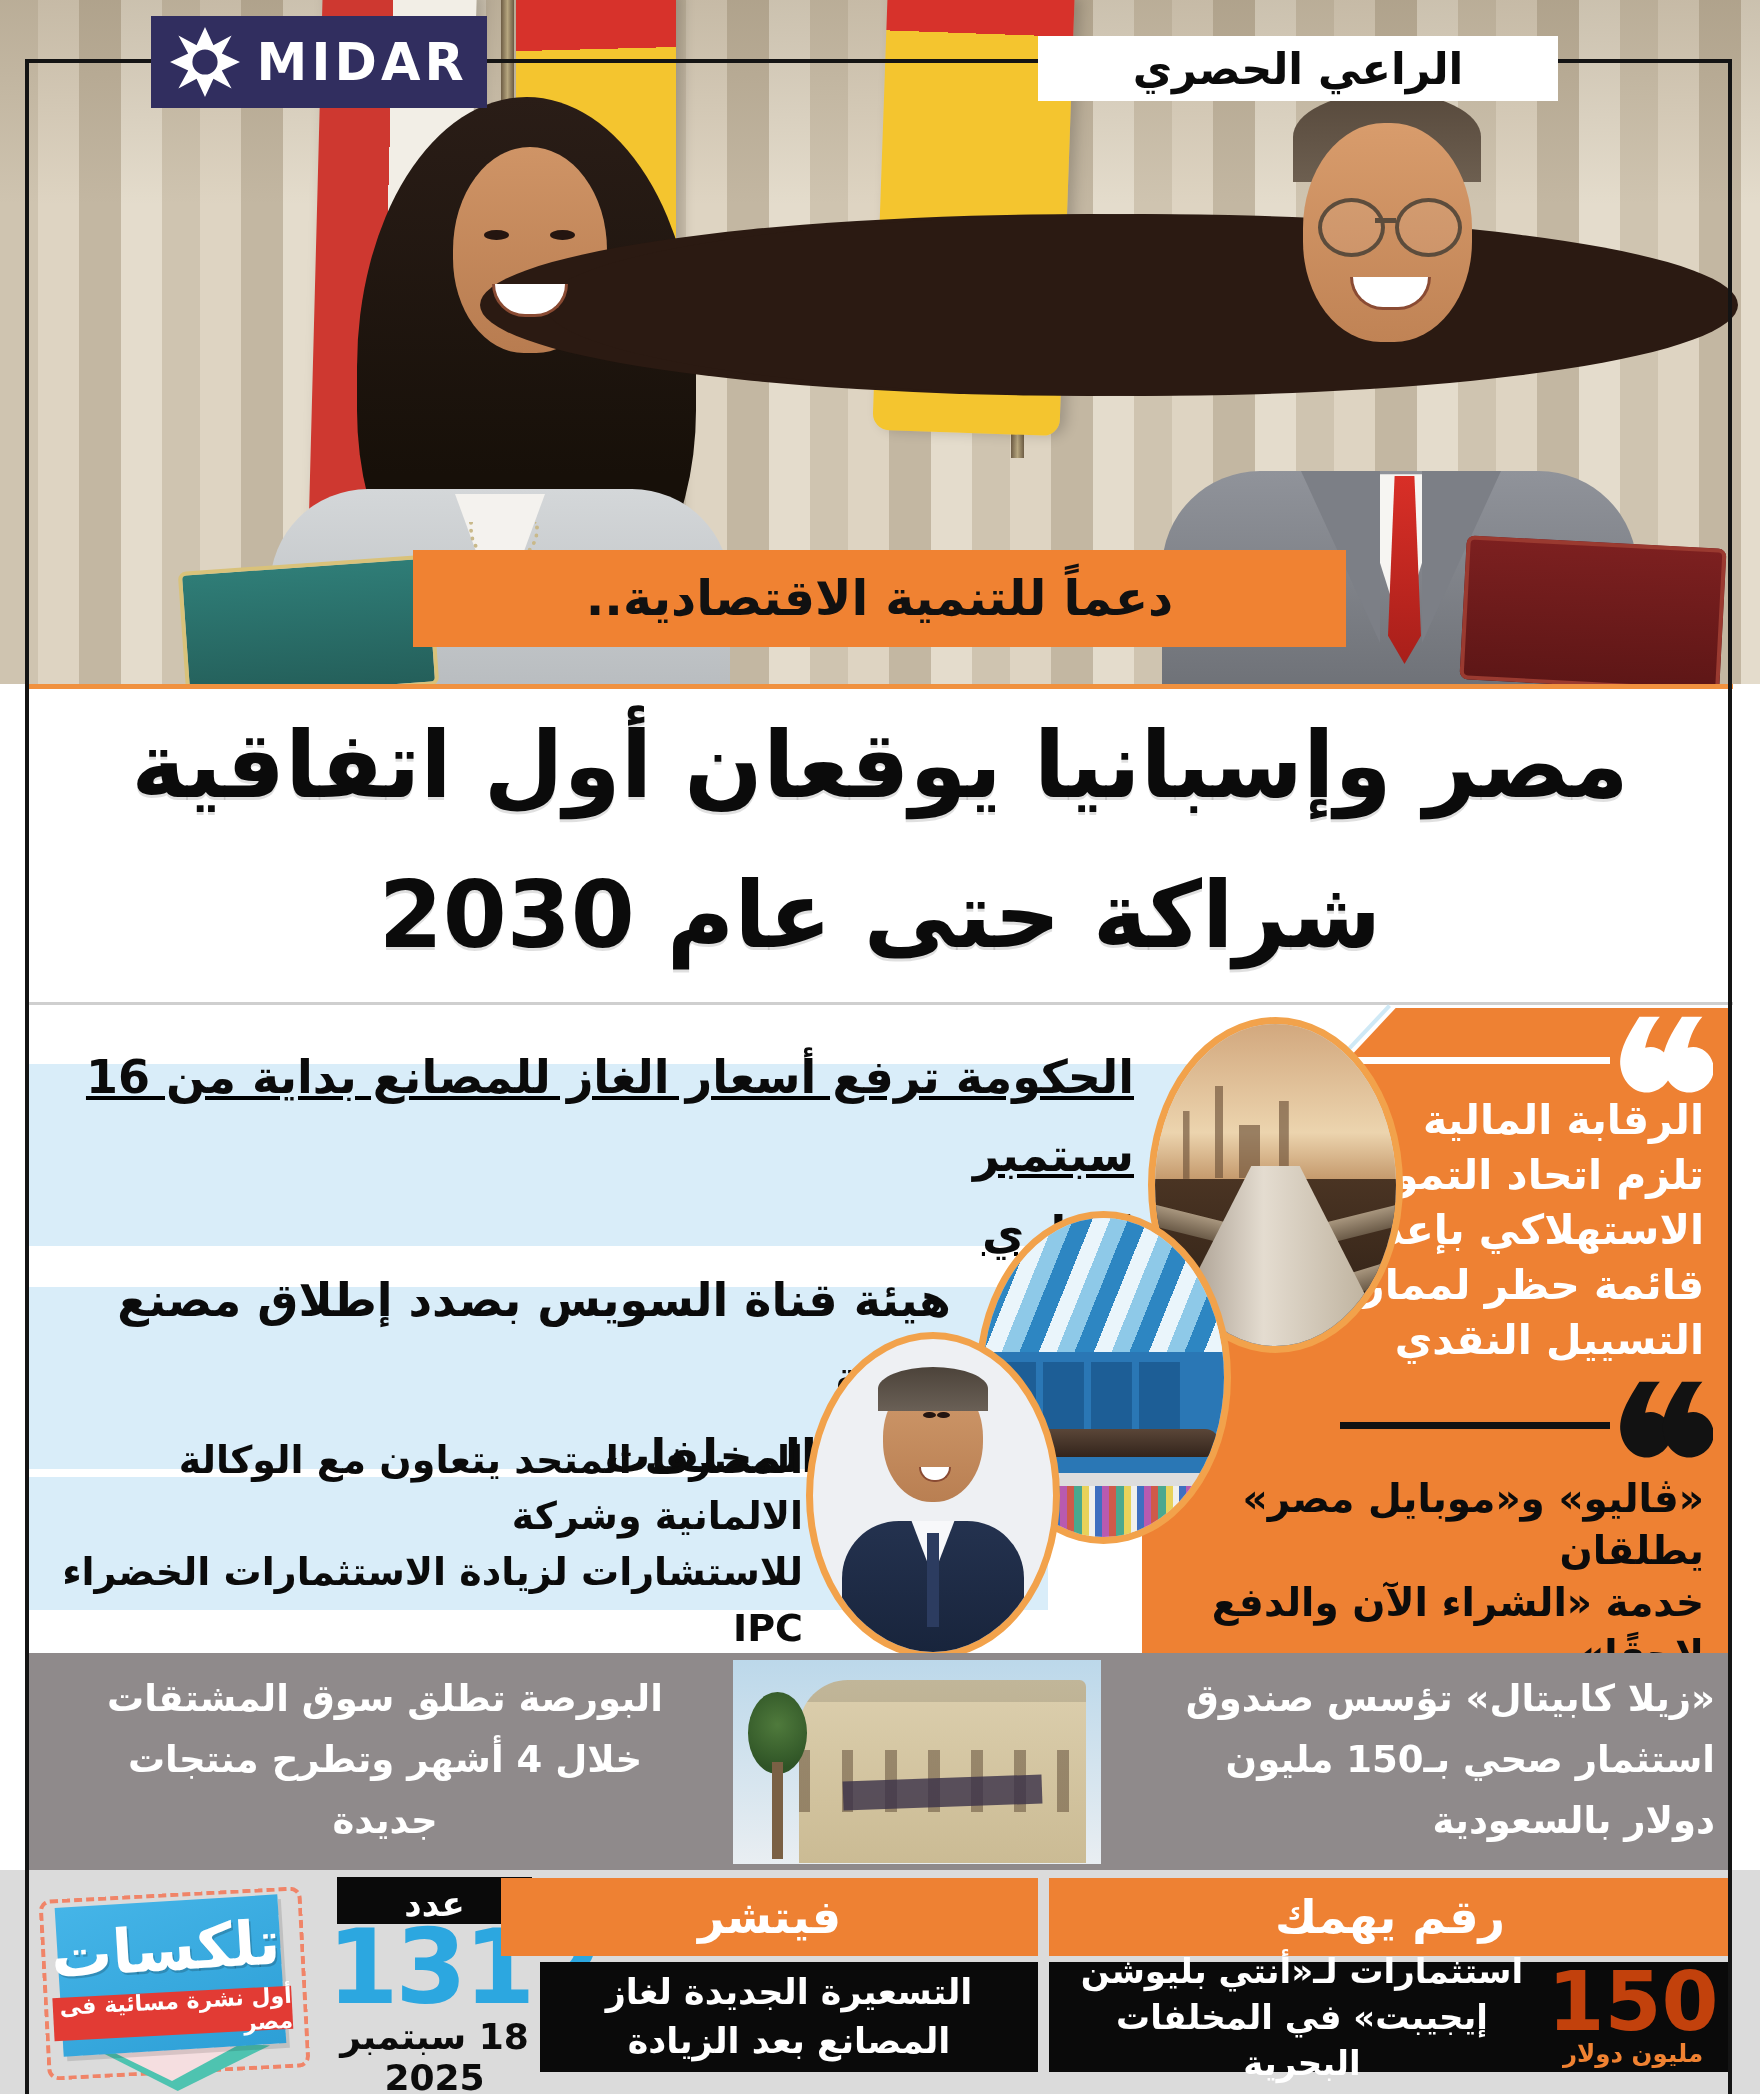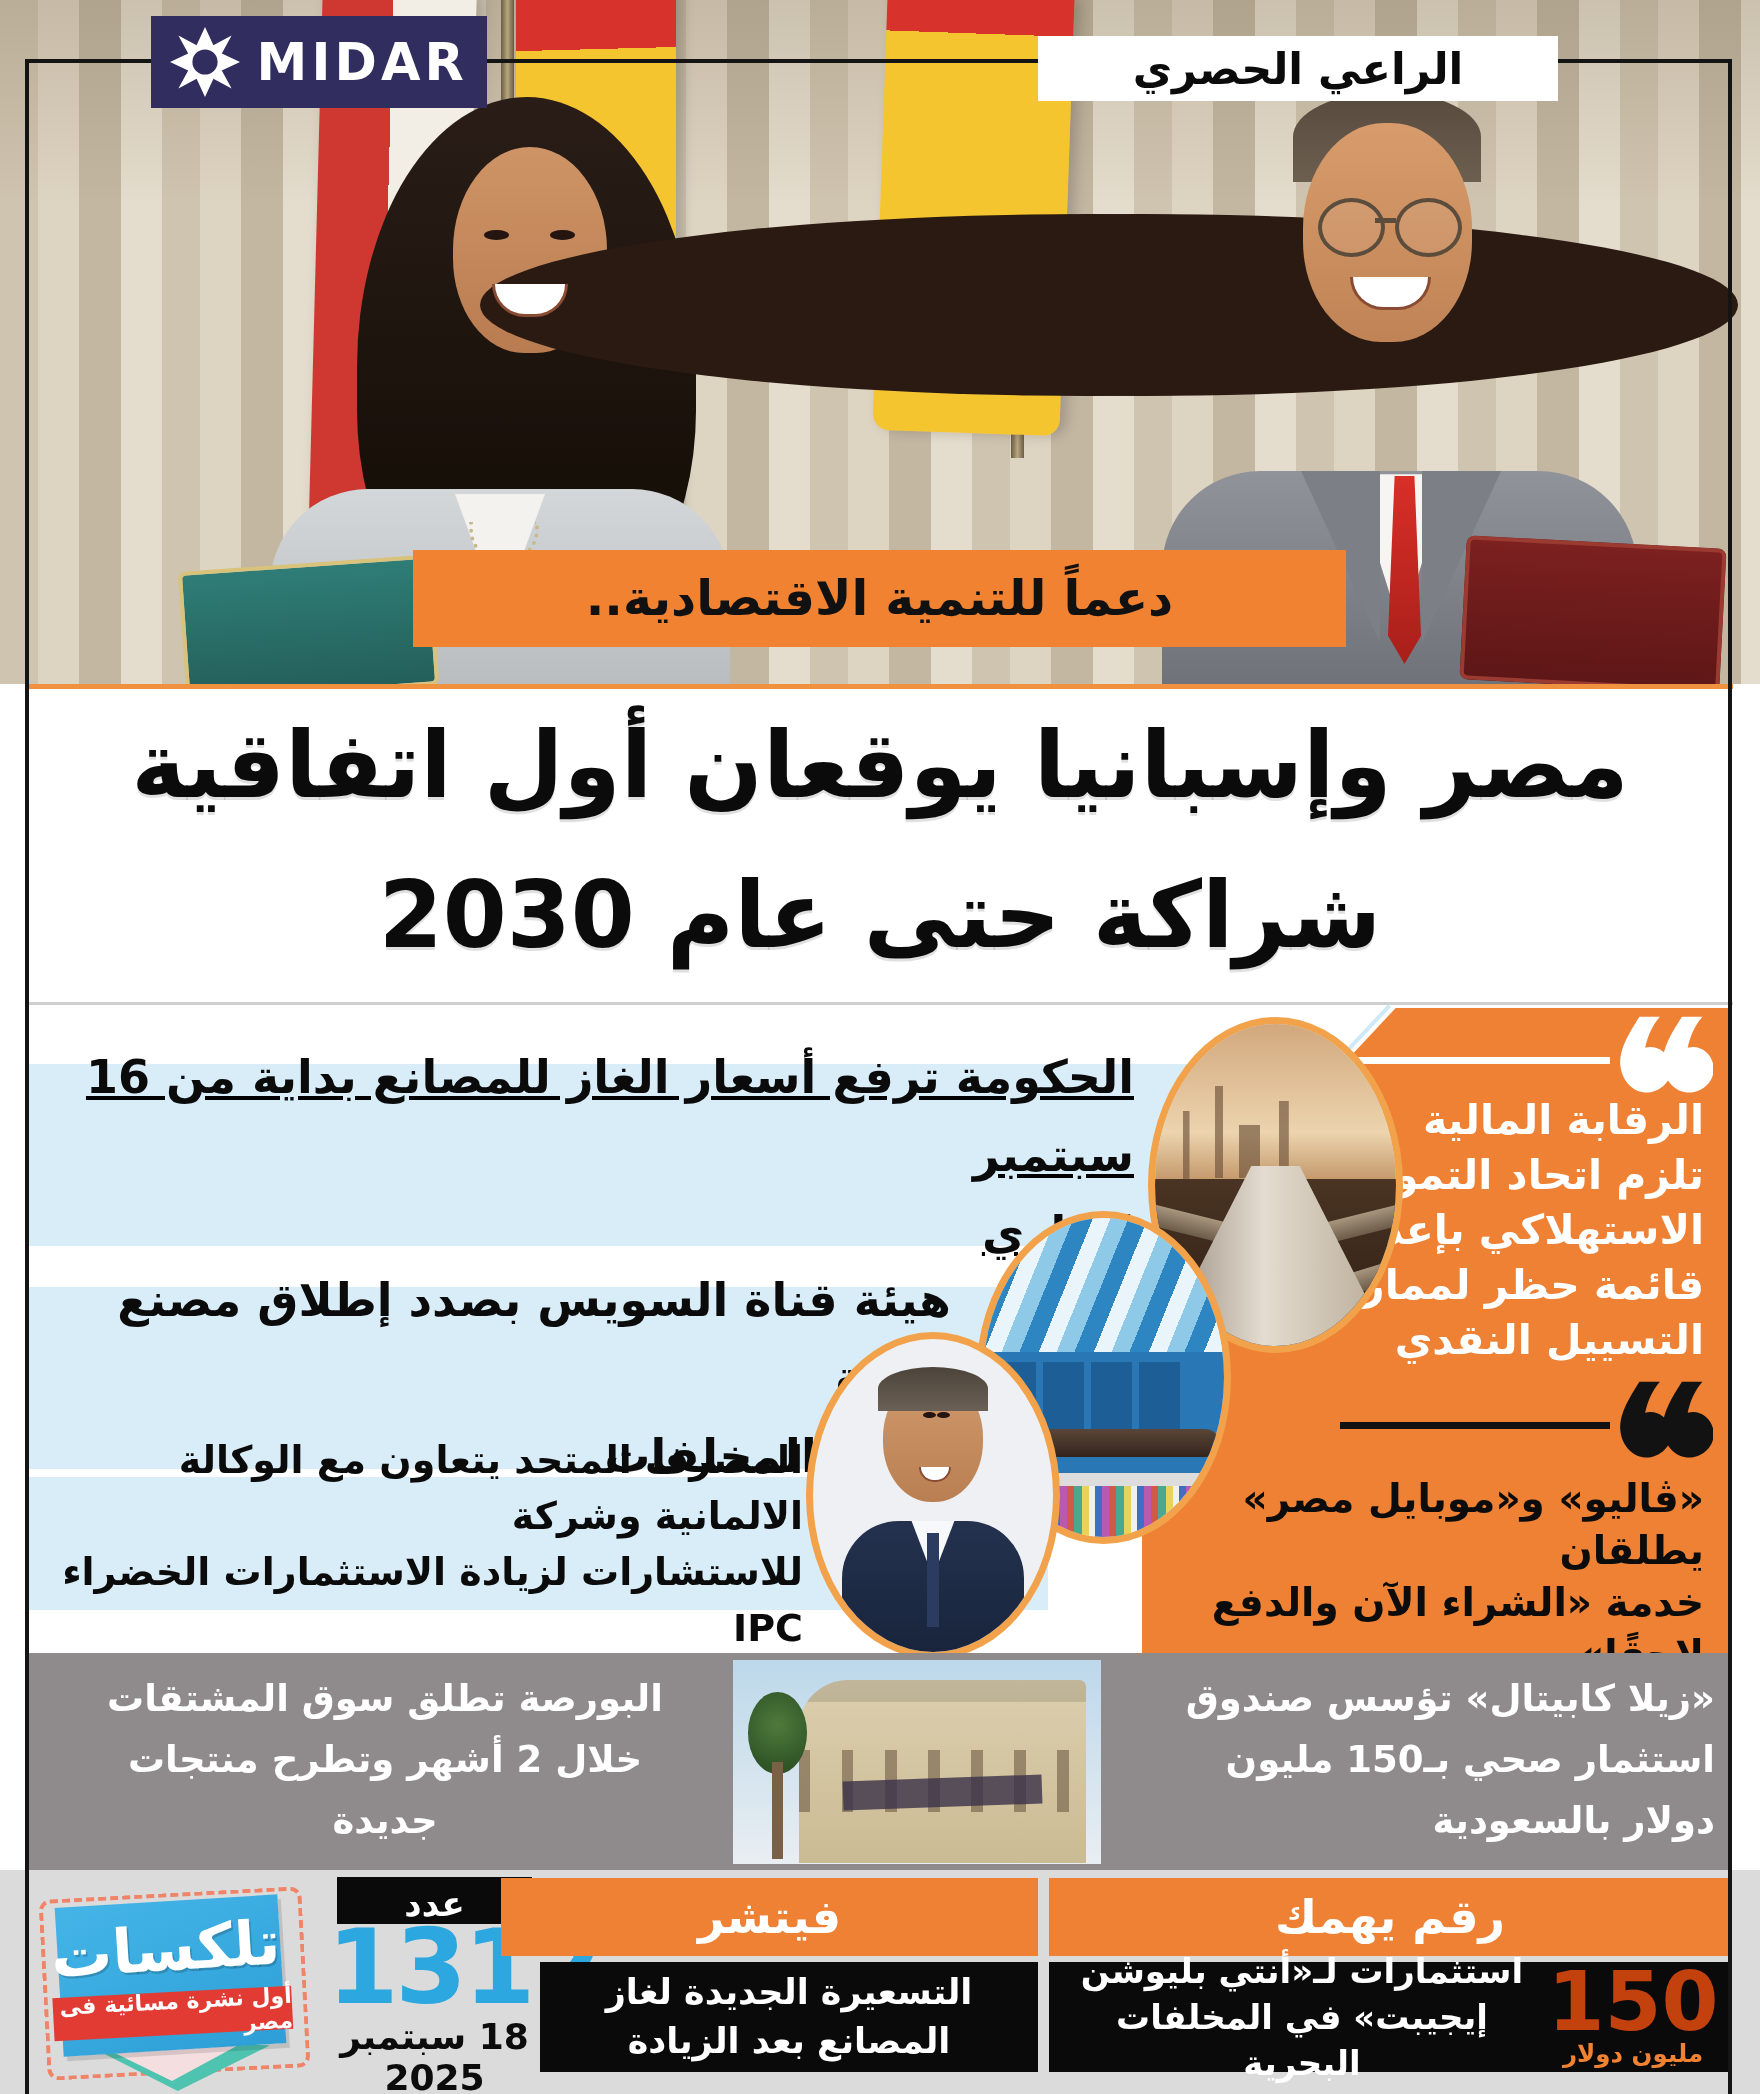--- a/index.html
+++ b/index.html
@@ -378,21 +378,21 @@
       <div class="eye abs o3-e1"></div>
       <div class="eye abs o3-e2"></div>
     </div>
     <div class="o3-hair"></div>
     <div class="o3-smile"></div>
   </div>
 
   <div class="abs gray-band">
     <div class="gb-left">
       <div>البورصة تطلق سوق المشتقات</div>
-      <div>خلال 2 أشهر وتطرح منتجات</div>
+      <div>خلال 4 أشهر وتطرح منتجات</div>
       <div>جديدة</div>
     </div>
     <div class="gb-photo">
       <div class="gb-bldg"></div>
       <div class="gb-banner"></div>
       <div class="gb-palm"></div>
       <div class="gb-trunk"></div>
     </div>
     <div class="gb-right">
       <div>«زيلا كابيتال» تؤسس صندوق</div>

